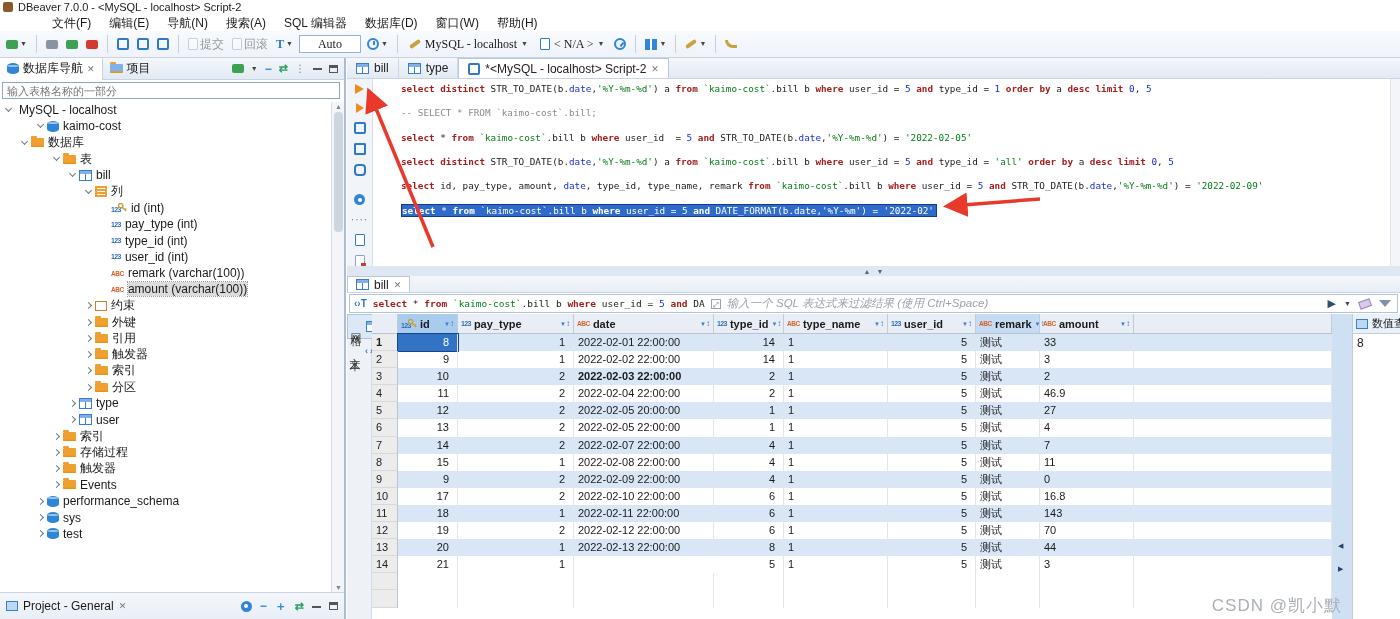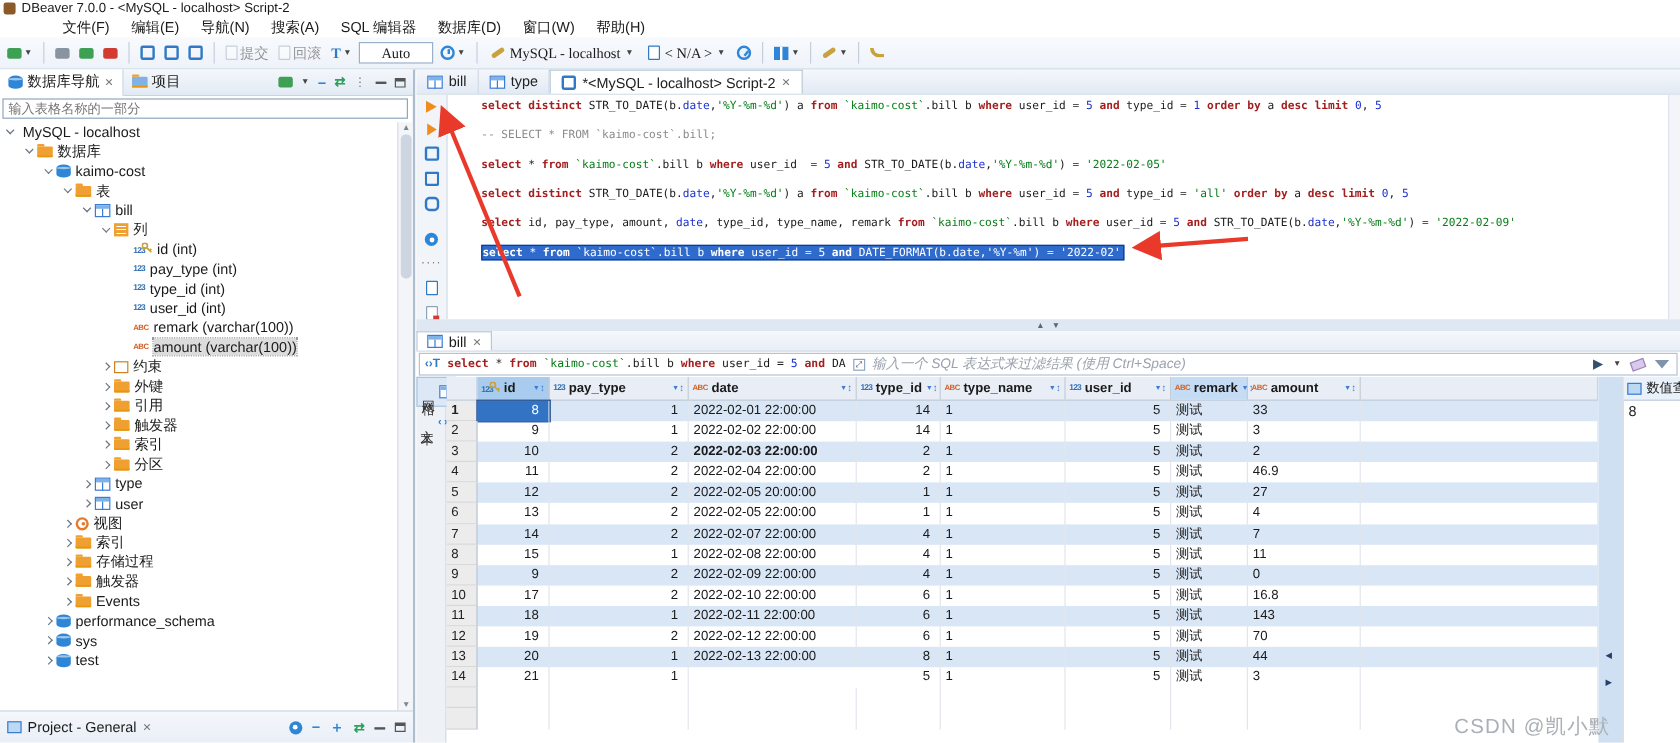--- a/index.html
+++ b/index.html
@@ -283,29 +283,29 @@
         <span class="glyph-max"></span>
       </span>
     </div>
     <input class="nav-filter" placeholder="输入表格名称的一部分" style="">
     <div class="tree" id="navtree">
         <div class="trow" style="padding-left: 6px;">
           <span class="chev open"></span>
           <span class="ic ic-db-conn"></span>
           <span class="tlabel">MySQL - localhost</span>
         </div>
-        <div class="trow" style="padding-left: 22px;">
-          <span class="chev open"></span>
-          <span class="ic ic-folder"></span>
-          <span class="tlabel">数据库</span>
-        </div>
         <div class="trow" style="padding-left: 38px;">
           <span class="chev open"></span>
           <span class="ic ic-db"></span>
           <span class="tlabel">kaimo-cost</span>
+        </div>
+        <div class="trow" style="padding-left: 22px;">
+          <span class="chev open"></span>
+          <span class="ic ic-folder"></span>
+          <span class="tlabel">数据库</span>
         </div>
         <div class="trow" style="padding-left: 54px;">
           <span class="chev open"></span>
           <span class="ic ic-folder"></span>
           <span class="tlabel">表</span>
         </div>
         <div class="trow" style="padding-left: 70px;">
           <span class="chev open"></span>
           <span class="ic ic-table"></span>
           <span class="tlabel">bill</span>
@@ -380,25 +380,20 @@
         </div>
         <div class="trow" style="padding-left: 70px;">
           <span class="chev closed"></span>
           <span class="ic ic-table"></span>
           <span class="tlabel">type</span>
         </div>
         <div class="trow" style="padding-left: 70px;">
           <span class="chev closed"></span>
           <span class="ic ic-table"></span>
           <span class="tlabel">user</span>
-        </div>
-        <div class="trow" style="padding-left: 54px;">
-          <span class="chev closed"></span>
-          <span class="ic ic-view"></span>
-          <span class="tlabel">视图</span>
         </div>
         <div class="trow" style="padding-left: 54px;">
           <span class="chev closed"></span>
           <span class="ic ic-folder"></span>
           <span class="tlabel">索引</span>
         </div>
         <div class="trow" style="padding-left: 54px;">
           <span class="chev closed"></span>
           <span class="ic ic-folder"></span>
           <span class="tlabel">存储过程</span>

